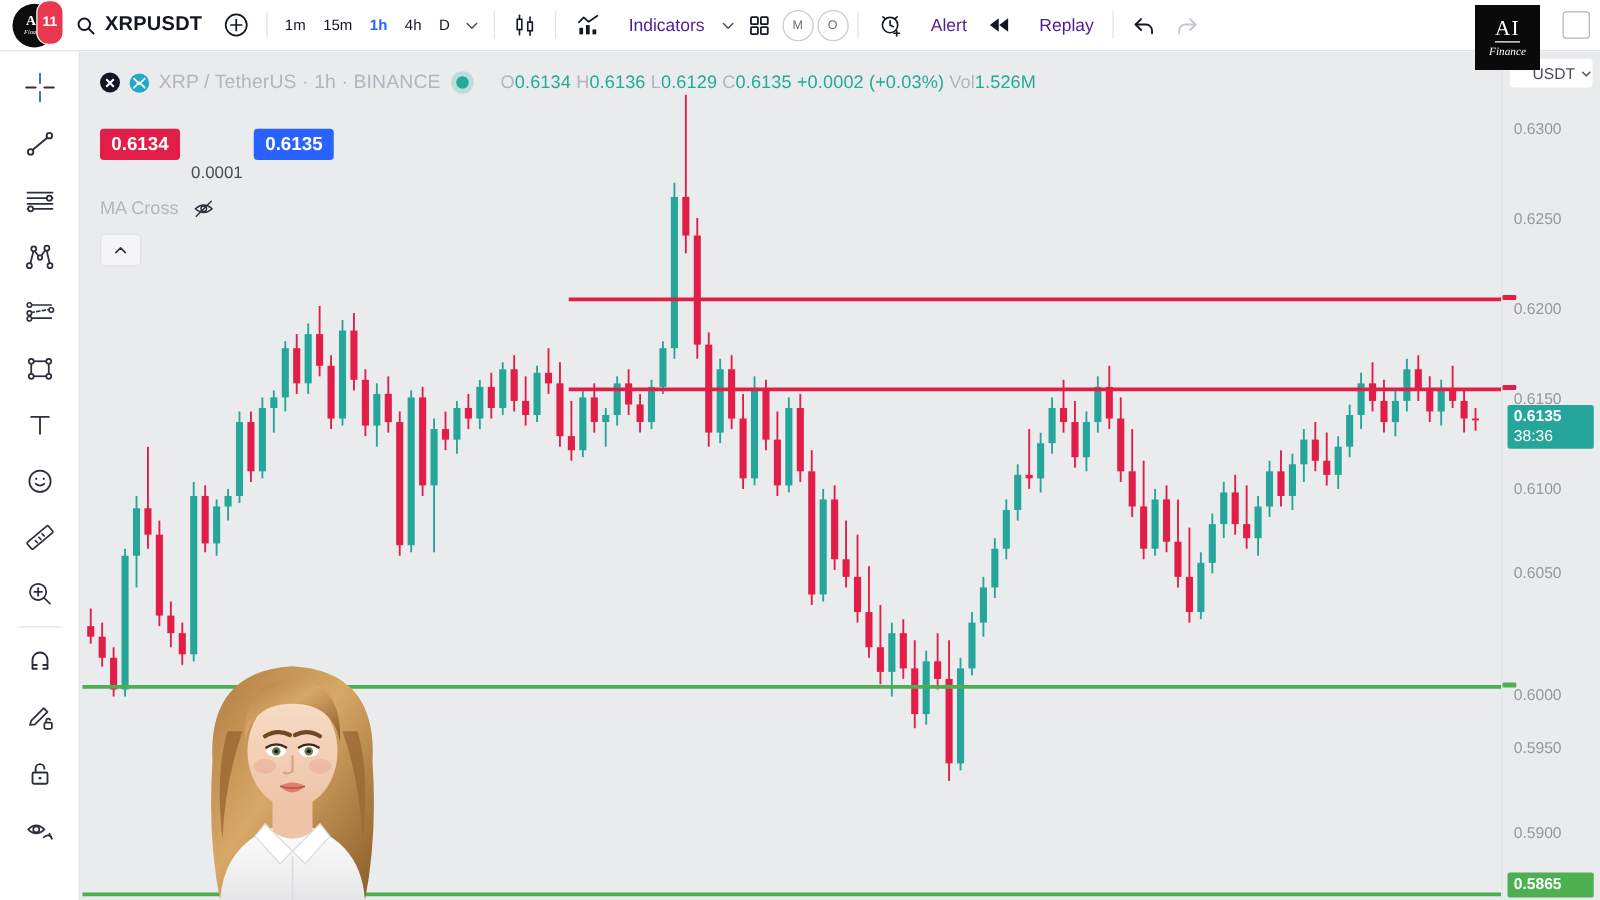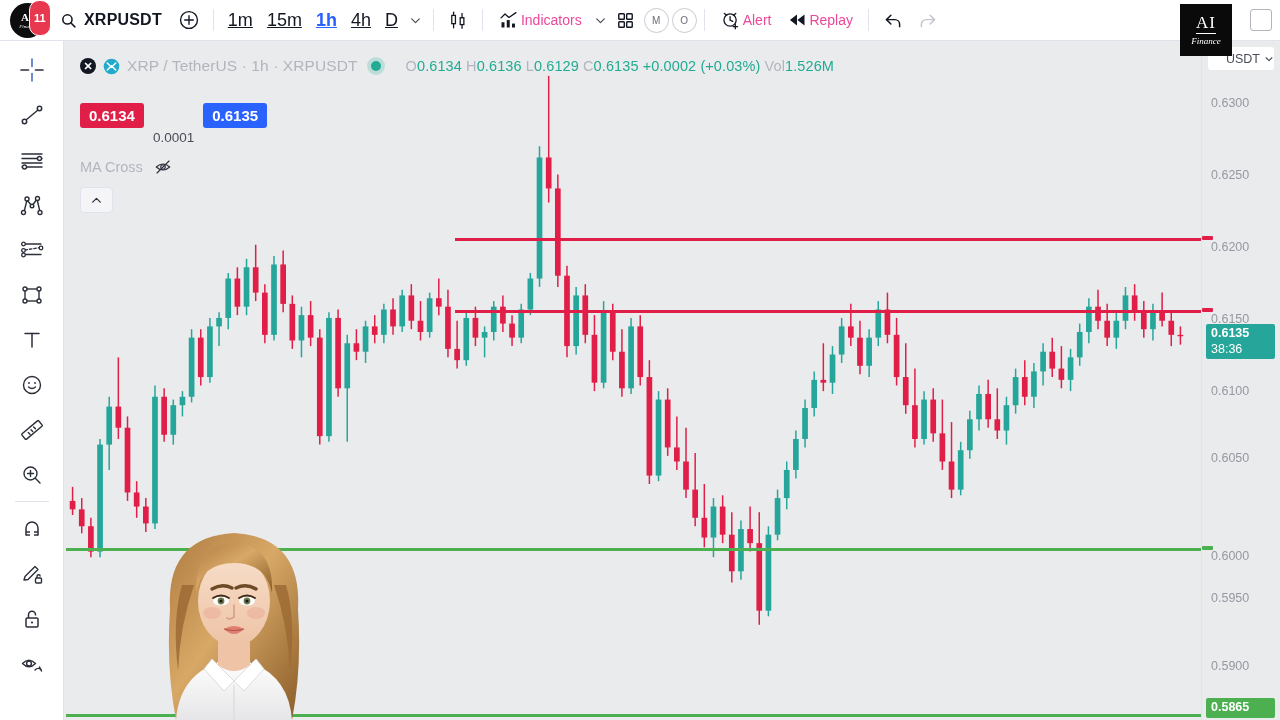--- a/index.html
+++ b/index.html
@@ -33,25 +33,25 @@
     justify-content: center; padding: 0 4px; border: 1.5px solid #fff;
   }
   .tb-sym {
     display: flex; align-items: center; gap: 7px; padding: 0 10px 0 8px;
     height: 30px; cursor: pointer;
   }
   .tb-sym-text { font-size: 16px; font-weight: bold; color: #131722; letter-spacing: .2px; }
   .ico { display: inline-flex; align-items: center; justify-content: center; }
   .tb-plus { width: 34px; height: 34px; display: flex; align-items: center; justify-content: center; cursor: pointer; }
   .divider { width: 1px; height: 22px; background: #e0e3eb; margin: 0 7px; }
-  .tf { font-size: 18px; color: #131722; padding: 5px 7px; border-radius: 4px; cursor: pointer; text-decoration: underline; }
+  .tf { font-size: 12px; color: #131722; padding: 5px 7px; border-radius: 4px; cursor: pointer; }
   .tf.active { color: #2962ff; font-weight: bold; }
   .tb-chev { padding: 6px 4px; cursor: pointer; display: flex; align-items: center; }
   .tb-btn {
-    display: flex; align-items: center; gap: 2px; font-size: 14px; color: #ec4899;
+    display: flex; align-items: center; gap: 22px; font-size: 14px; color: #4c1d95;
     padding: 5px 8px; border-radius: 4px; cursor: pointer; white-space: nowrap;
   }
   .layout-ico { width: 30px; height: 30px; display: flex; align-items: center; justify-content: center; cursor: pointer; }
   .circ-btn {
     width: 25px; height: 25px; border-radius: 50%; border: 1px solid #c9cbd1;
     display: flex; align-items: center; justify-content: center;
     font-size: 10px; color: #6a6d78; cursor: pointer; margin-left: 3px;
   }
   .tb-right-watermark {
     position: absolute; right: 48px; top: 4px; width: 52px; height: 52px;
@@ -728,21 +728,21 @@
 
     <div class="legend">
       <div class="legend-row1">
         <span class="lg-close">✕</span>
         <span class="ico">
           <svg width="17" height="17" viewBox="0 0 24 24" fill="#23a9c9">
             <circle cx="12" cy="12" r="11"></circle>
             <path d="M6 7 l6 6 l6 -6 M6 17 l6 -6 l6 6" stroke="#fff" stroke-width="2" fill="none" stroke-linecap="round"></path>
           </svg>
         </span>
-        <span class="lg-title">XRP / TetherUS · 1h · XRPUSDT</span>
+        <span class="lg-title">XRP / TetherUS · 1h · BINANCE</span>
         <span class="lg-dot"></span>
         <span class="lg-ohlc">
           <span class="k">O</span><span>0.6134</span>
           <span class="k">H</span><span>0.6136</span>
           <span class="k">L</span><span>0.6129</span>
           <span class="k">C</span><span>0.6135</span>
           <span>+0.0002</span>
           <span>(+0.03%)</span>
           <span class="k">Vol</span><span>1.526M</span>
         </span>

